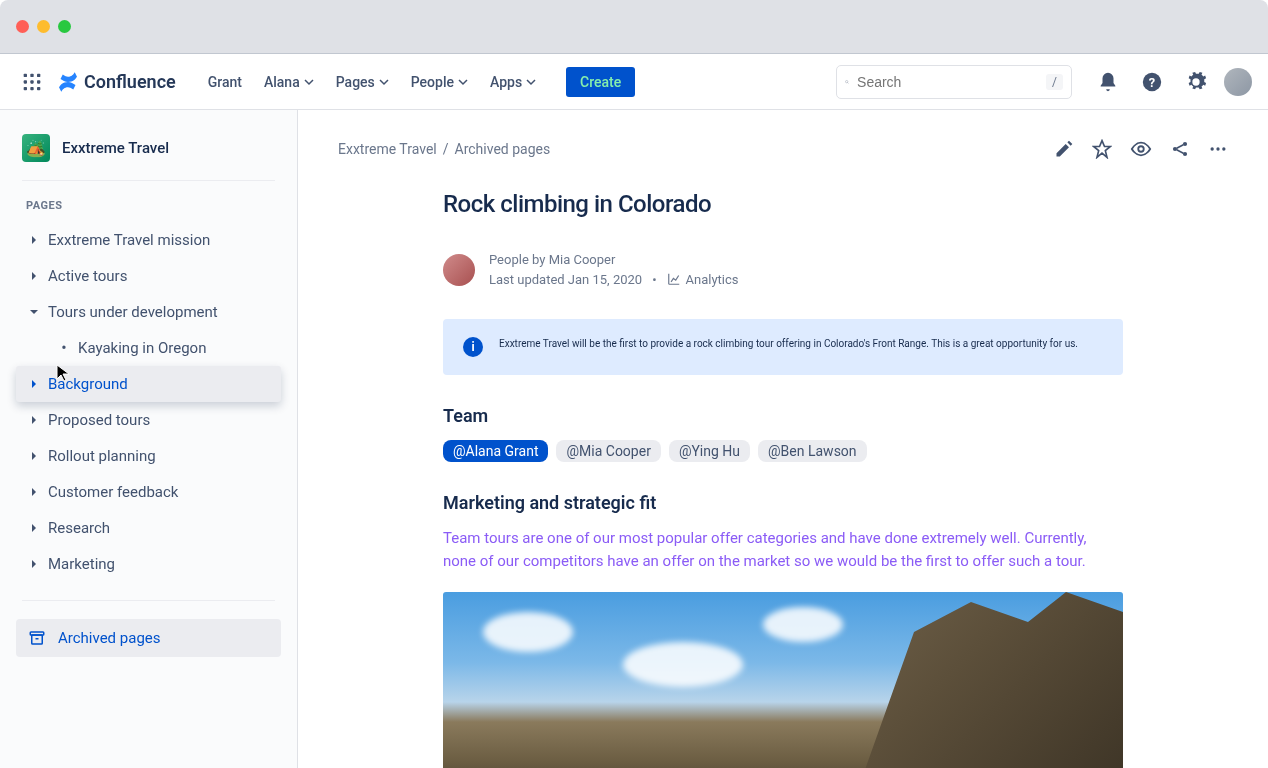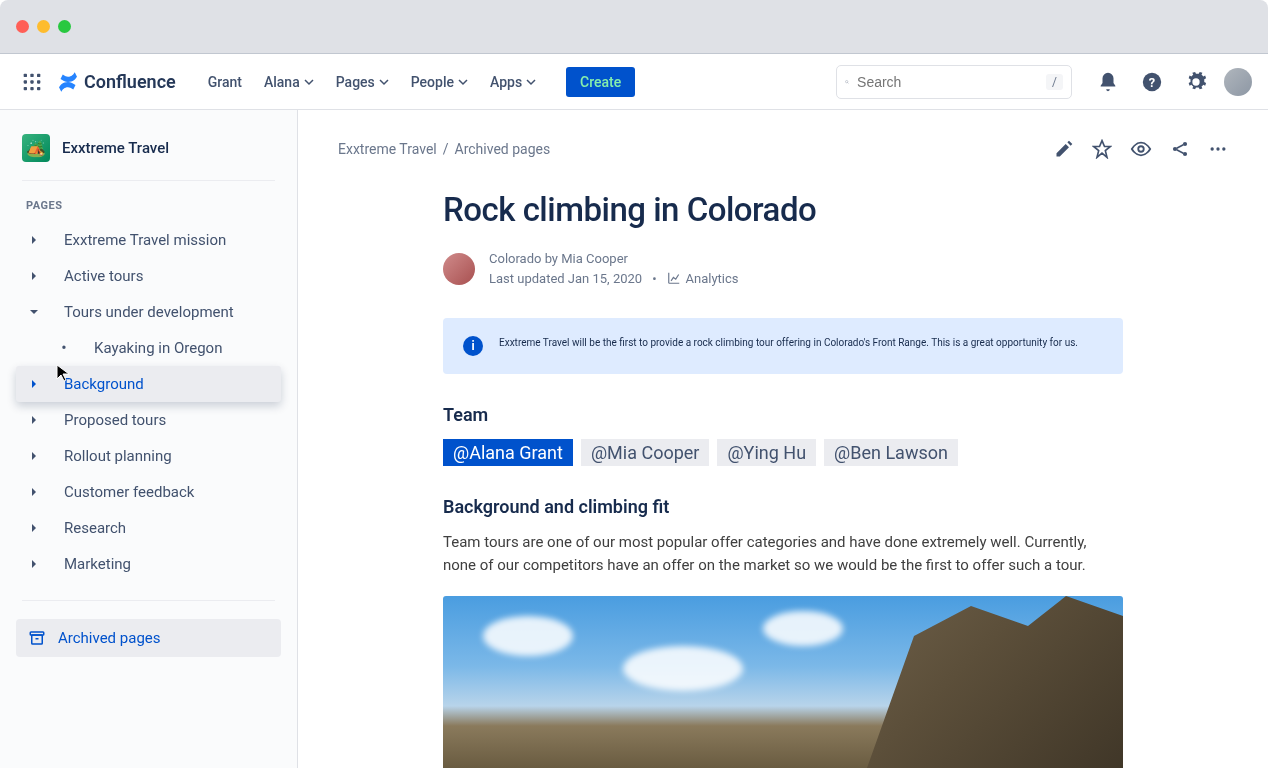--- a/index.html
+++ b/index.html
@@ -33,55 +33,55 @@
 .sidebar { width: 298px; background: #FAFBFC; border-right: 1px solid #DFE1E6; padding: 20px 16px; overflow-y: auto; }
 .content { flex: 1; overflow-y: auto; background: #fff; padding: 28px 40px 0 40px; }
 
 .space-header { display: flex; align-items: center; gap: 12px; padding: 4px 6px 18px 6px; }
 .space-icon { width: 28px; height: 28px; border-radius: 4px; background: linear-gradient(135deg,#36B37E,#00875A); display: flex; align-items: center; justify-content: center; font-size: 16px; }
 .space-name { font-size: 15px; font-weight: 500; color: #172B4D; }
 .sidebar hr { border: none; border-top: 1px solid #EBECF0; margin: 0 6px 18px 6px; }
 
 .section-label { font-size: 11px; font-weight: 700; color: #6B778C; letter-spacing: 0.5px; padding: 0 10px 10px 10px; }
 
-.tree-item { display: flex; align-items: center; gap: 22px; padding: 9px 10px; border-radius: 3px; cursor: pointer; color: #42526E; font-size: 15px; }
+.tree-item { display: flex; align-items: center; gap: 6px; padding: 9px 10px; border-radius: 3px; cursor: pointer; color: #42526E; font-size: 15px; }
 .tree-item.child { padding-left: 40px; }
 .tree-item .chev { width: 16px; display: flex; justify-content: center; color: #42526E; }
 .tree-item .bullet { width: 16px; text-align: center; font-size: 16px; line-height: 1; }
 .tree-item.dragging { background: #EBECF0; color: #0052CC; border-radius: 3px; box-shadow: 0 4px 10px rgba(9,30,66,0.2); position: relative; }
 .tree-item.dragging .chev svg path { fill: #0052CC; }
 
 .archived-row { display: flex; align-items: center; gap: 12px; padding: 10px 12px; border-radius: 4px; background: #EBECF0; color: #0052CC; cursor: pointer; margin-top: 4px; font-size: 15px; }
 
 .cursor-pointer { position: absolute; margin-top: -18px; margin-left: 30px; }
 
 
 .breadcrumb-row { display: flex; align-items: center; justify-content: space-between; }
 .breadcrumbs { color: #6B778C; font-size: 14px; display: flex; gap: 6px; }
 .breadcrumbs a { color: #6B778C; text-decoration: none; cursor: pointer; }
 .page-actions { display: flex; gap: 18px; color: #42526E; }
 .page-action { cursor: pointer; display: flex; align-items: center; }
 
 .page-body { max-width: 680px; margin: 0 auto; padding-top: 30px; }
-.page-title { font-size: 33px; font-weight: 500; color: #172B4D; letter-spacing: -0.5px; margin-bottom: 20px; }
+.page-title { font-size: 24px; font-weight: 500; color: #172B4D; letter-spacing: -0.5px; margin-bottom: 32px; }
 .byline-row { display: flex; align-items: center; gap: 14px; }
 .byline-avatar { width: 32px; height: 32px; border-radius: 50%; background: linear-gradient(135deg,#d08b8b,#a85050); }
 .byline-text { font-size: 13px; color: #6B778C; line-height: 1.5; }
 .byline-sub { display: flex; align-items: center; gap: 10px; }
 .analytics { display: flex; align-items: center; gap: 5px; cursor: pointer; }
 
 .info-panel { background: #DEEBFF; border-radius: 4px; padding: 18px 20px; display: flex; gap: 16px; margin-top: 30px; }
 .info-icon { width: 20px; height: 20px; border-radius: 50%; background: #0052CC; color: #fff; display: flex; align-items: center; justify-content: center; font-size: 12px; font-weight: 700; flex-shrink: 0; }
 .info-text { color: #172B4D; font-size: 10px; line-height: 1.45; }
 
 .section-h { font-size: 18px; font-weight: 600; color: #172B4D; margin-top: 30px; margin-bottom: 14px; }
 .mentions { display: flex; gap: 8px; flex-wrap: wrap; }
-.mention { background: #EBECF0; color: #42526E; padding: 3px 10px; border-radius: 0; font-size: 18px; cursor: pointer; }
+.mention { background: #EBECF0; color: #42526E; padding: 3px 10px; border-radius: 8px; font-size: 14px; cursor: pointer; }
 .mention.active { background: #0052CC; color: #fff; }
-.body-p { font-size: 15px; line-height: 1.5; color: #404040; margin-bottom: 20px; }
+.body-p { font-size: 15px; line-height: 1.5; color: #8b5cf6; margin-bottom: 20px; }
 
 .hero-image { width: 100%; height: 200px; border-radius: 3px; background: linear-gradient(to bottom, #4a9de0 0%, #7bb8e8 35%, #b8d4ea 55%, #8a7a5c 65%, #6b5d42 85%, #4a4030 100%); position: relative; overflow: hidden; }
 .cloud { position: absolute; background: rgba(255,255,255,0.85); border-radius: 50%; filter: blur(3px); }
 .rock { position: absolute; right: 0; bottom: 0; width: 380px; height: 200px; background: linear-gradient(135deg,#7a6b52 0%,#5c4f3a 50%,#3d3426 100%); clip-path: polygon(30% 100%, 45% 20%, 60% 5%, 75% 15%, 85% 0%, 100% 10%, 100% 100%); }
 .chev svg, .caret svg { display: block; }
 </style>
 </head>
 <body>
 
 <div class="mac-titlebar">
@@ -323,21 +323,21 @@
             </svg>
           </div>
       </div>
     </div>
 
     <div class="page-body">
       <h1 class="page-title">Rock climbing in Colorado</h1>
       <div class="byline-row">
         <div class="byline-avatar"></div>
         <div class="byline-text">
-          <div><span>Colorado by </span><span style="cursor:pointer;">Mia Cooper</span></div>
+          <div><span>People by </span><span style="cursor:pointer;">Mia Cooper</span></div>
           <div class="byline-sub">
             <span><span>Last updated </span><span>Jan 15, 2020</span></span>
             <span>•</span>
             <span class="analytics">
               <svg width="14" height="14" viewBox="0 0 24 24">
                   <path fill="none" stroke="#6B778C" stroke-width="2" d="M3 21V3m0 18h18M7 17l4-6 4 3 5-8"></path>
                 </svg>
               <span>Analytics</span>
             </span>
           </div>
@@ -350,21 +350,21 @@
       </div>
 
       <h3 class="section-h">Team</h3>
       <div class="mentions">
         <span class="mention active">@Alana Grant</span>
         <span class="mention">@Mia Cooper</span>
         <span class="mention">@Ying Hu</span>
         <span class="mention">@Ben Lawson</span>
       </div>
 
-      <h3 class="section-h">Background and climbing fit</h3>
+      <h3 class="section-h">Marketing and strategic fit</h3>
       <p class="body-p">Team tours are one of our most popular offer categories and have done extremely well. Currently, none of our competitors have an offer on the market so we would be the first to offer such a tour.</p>
 
       <div class="hero-image">
         <div class="cloud" style="top:20px;left:40px;width:90px;height:40px;"></div>
         <div class="cloud" style="top:50px;left:180px;width:120px;height:45px;"></div>
         <div class="cloud" style="top:15px;left:320px;width:80px;height:35px;"></div>
         <div class="rock"></div>
       </div>
     </div>
   </div>

